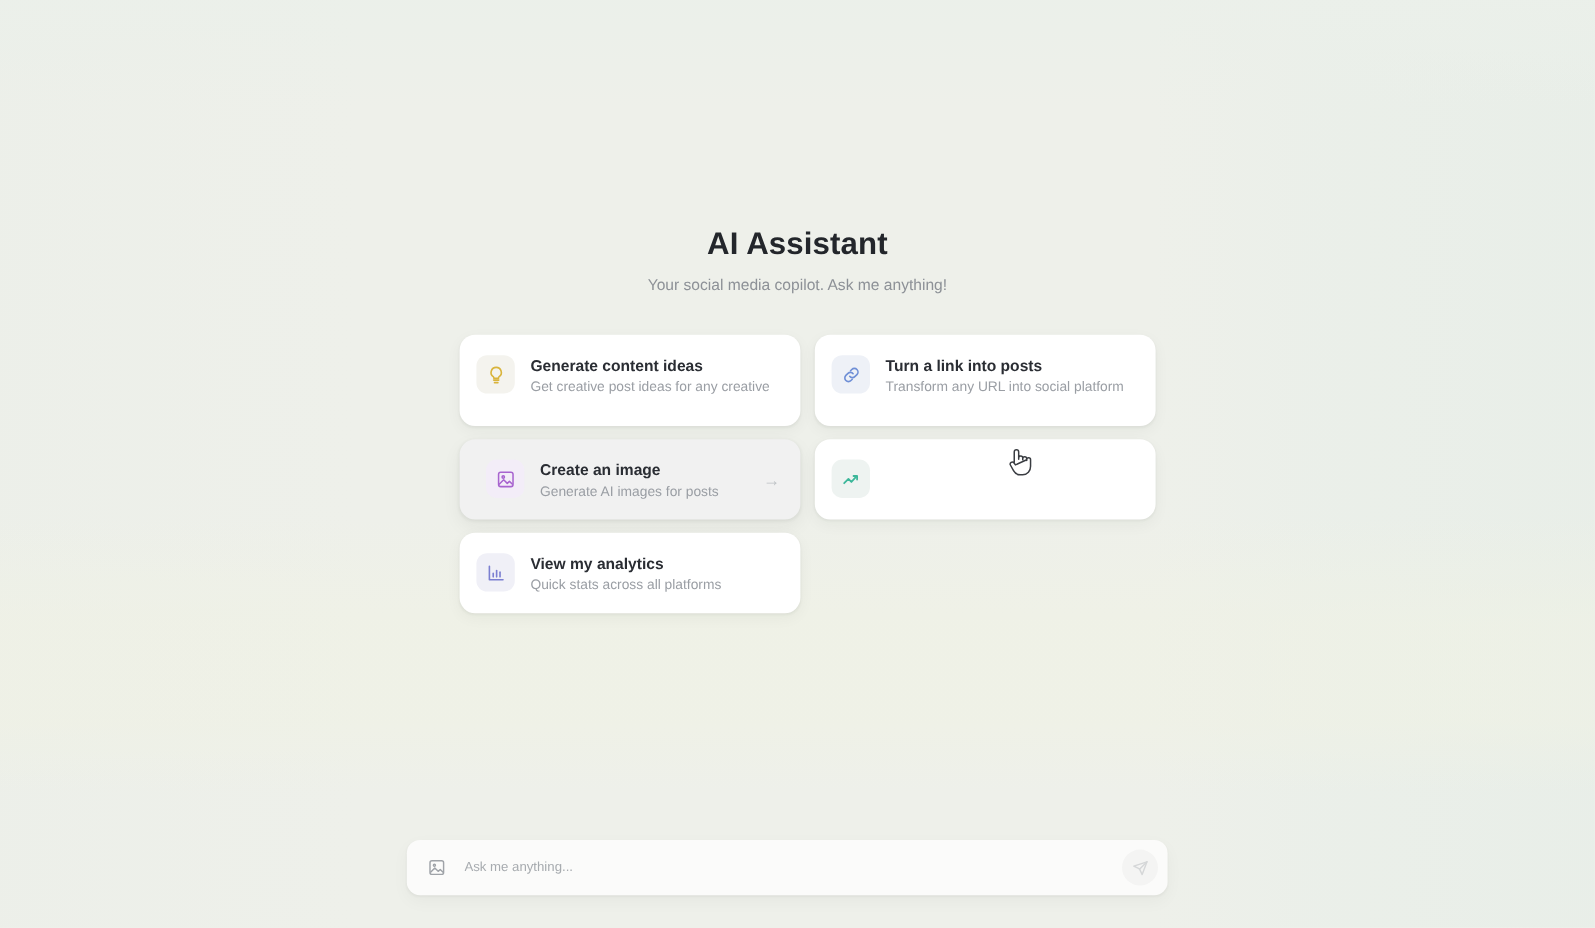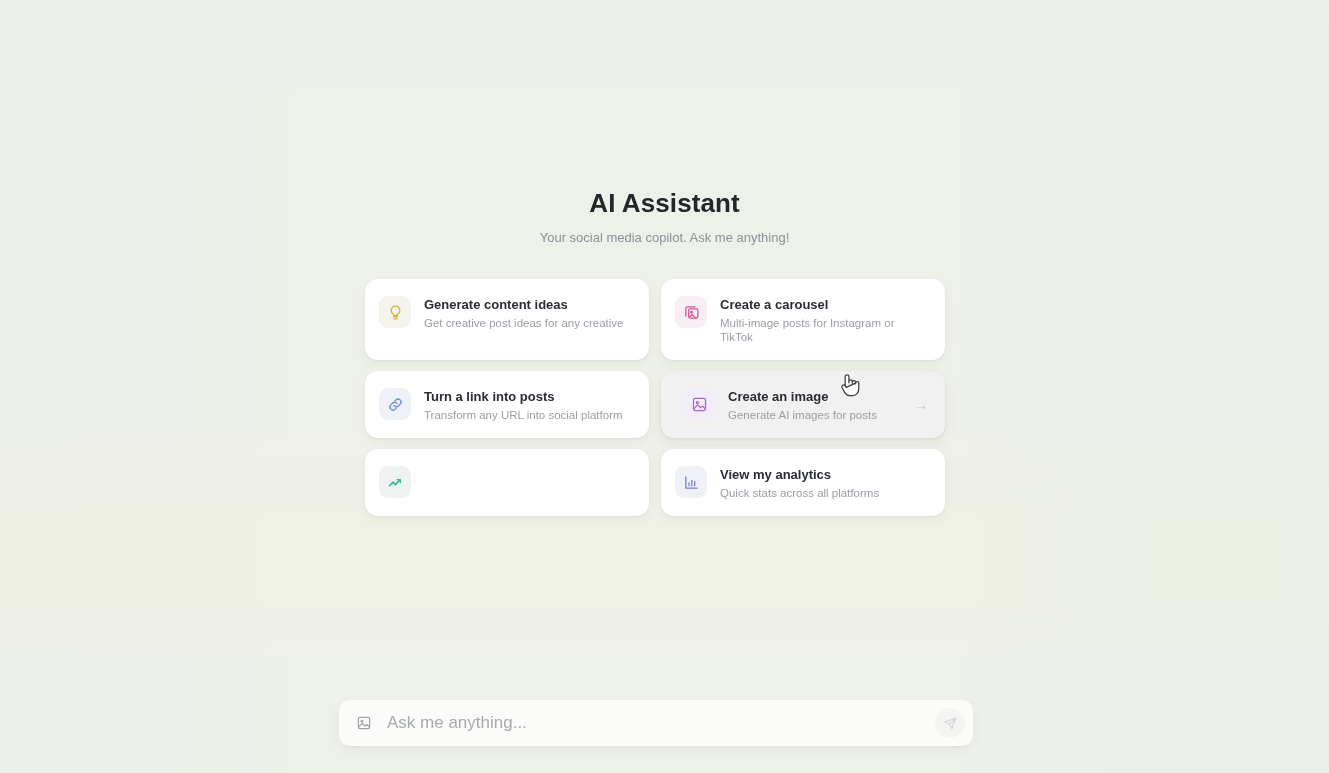--- a/index.html
+++ b/index.html
@@ -62,21 +62,21 @@
     margin-top: 9px;
     font-size: 13px;
     color: #8d9197;
     line-height: 18px;
   }
 
   
   .grid {
     position: absolute;
     top: 279px;
-    left: 365px;
+    left: 383px;
     width: 580px;
     display: grid;
     grid-template-columns: 284px 284px;
     column-gap: 12px;
     row-gap: 11px;
   }
 
   .card {
     position: relative;
     background: #ffffff;
@@ -155,21 +155,21 @@
     border-radius: 6px;
     cursor: pointer;
     flex: 0 0 auto;
   }
   .composer-input {
     flex: 1 1 auto;
     border: none;
     outline: none;
     background: transparent;
     font-family: "Liberation Sans", sans-serif;
-    font-size: 17px;
+    font-size: 11px;
     color: #2d3036;
     padding: 0 10px;
     height: 100%;
   }
   .composer-input::placeholder { color: #a7abaf; }
 
   .send-btn {
     flex: 0 0 auto;
     width: 30px;
     height: 30px;
@@ -211,34 +211,20 @@
             <path d="M10 21h4"></path>
           <path d="M12 3a6 6 0 0 0-3.5 10.9c.5.4.8 1 .8 1.6v.5h5.4v-.5c0-.6.3-1.2.8-1.6A6 6 0 0 0 12 3z"></path>
         </svg>
       </div>
       <div class="card-text">
         <div class="card-title">Generate content ideas</div>
         <div class="card-desc">Get creative post ideas for any creative</div>
       </div>
     </div>
 
-    <div class="card tall">
-      <div class="icon-tile" style="background:#f7eff3">
-        <svg width="17" height="17" viewBox="0 0 24 24" fill="none" stroke="#d9549a" stroke-width="1.8" stroke-linecap="round" stroke-linejoin="round">
-          <path d="M4 17V6a2 2 0 0 1 2-2h11"></path>
-          <rect x="8" y="7" width="13" height="13" rx="2.2"></rect>
-          <circle cx="12" cy="11.5" r="1.2"></circle>
-          <path d="M9.2 18.5l3.6-3.6 4.2 4.2"></path>
-        </svg>
-      </div>
-      <div class="card-text">
-        <div class="card-title">Create a carousel</div>
-        <div class="card-desc">Multi-image posts for Instagram or TikTok</div>
-      </div>
-    </div>
 
     <div class="card">
       <div class="icon-tile" style="background:#eef1f7">
         <svg width="17" height="17" viewBox="0 0 24 24" fill="none" stroke="#6f8fd6" stroke-width="1.9" stroke-linecap="round" stroke-linejoin="round">
           <path d="M10 13.5a4 4 0 0 0 6 .5l2.5-2.5a4.2 4.2 0 0 0-6-6L11 7"></path>
           <path d="M14 10.5a4 4 0 0 0-6-.5L5.5 12.5a4.2 4.2 0 0 0 6 6L13 17"></path>
         </svg>
       </div>
       <div class="card-text">
         <div class="card-title">Turn a link into posts</div>

